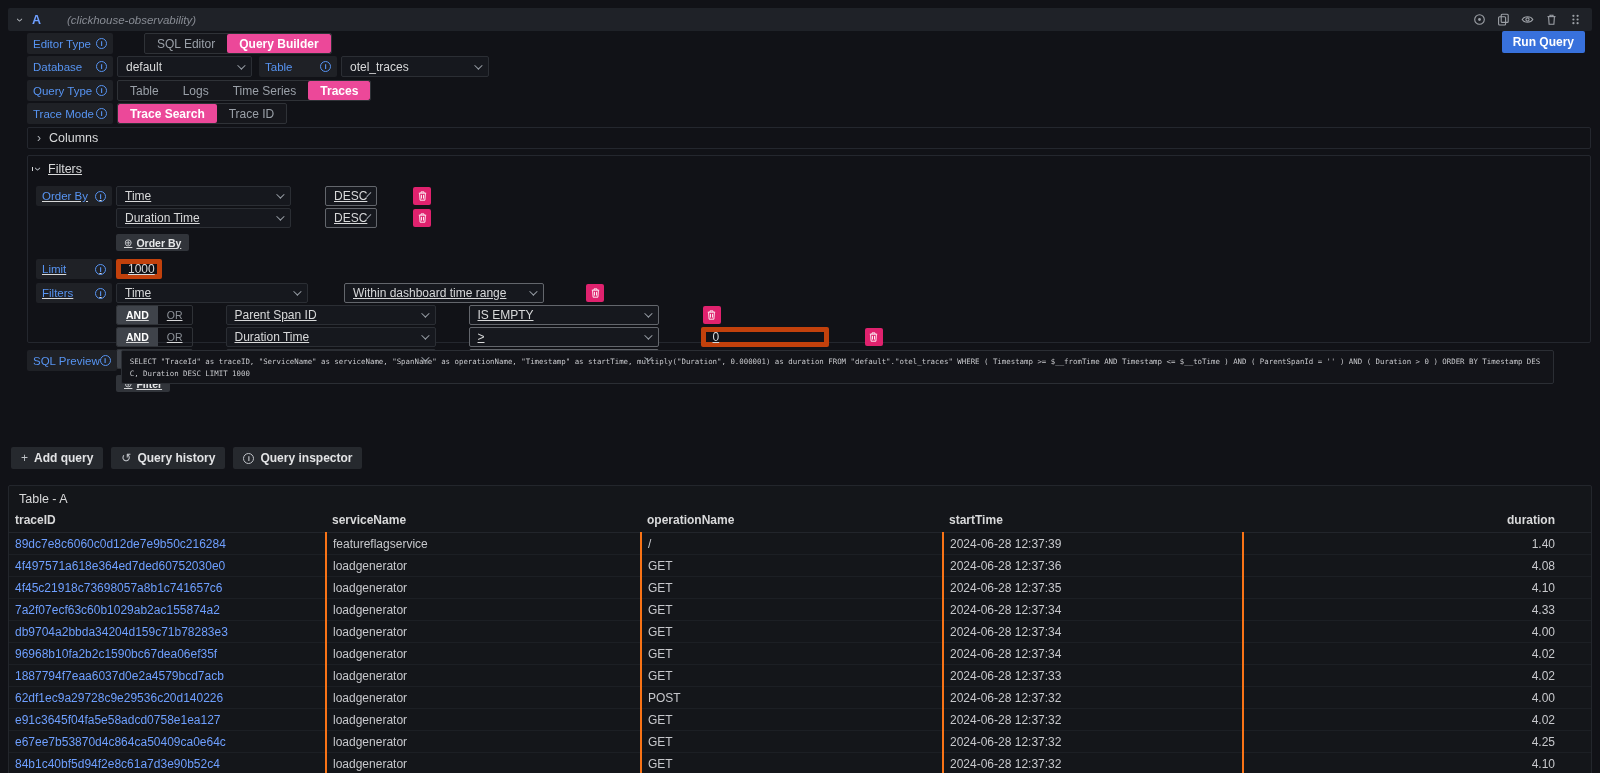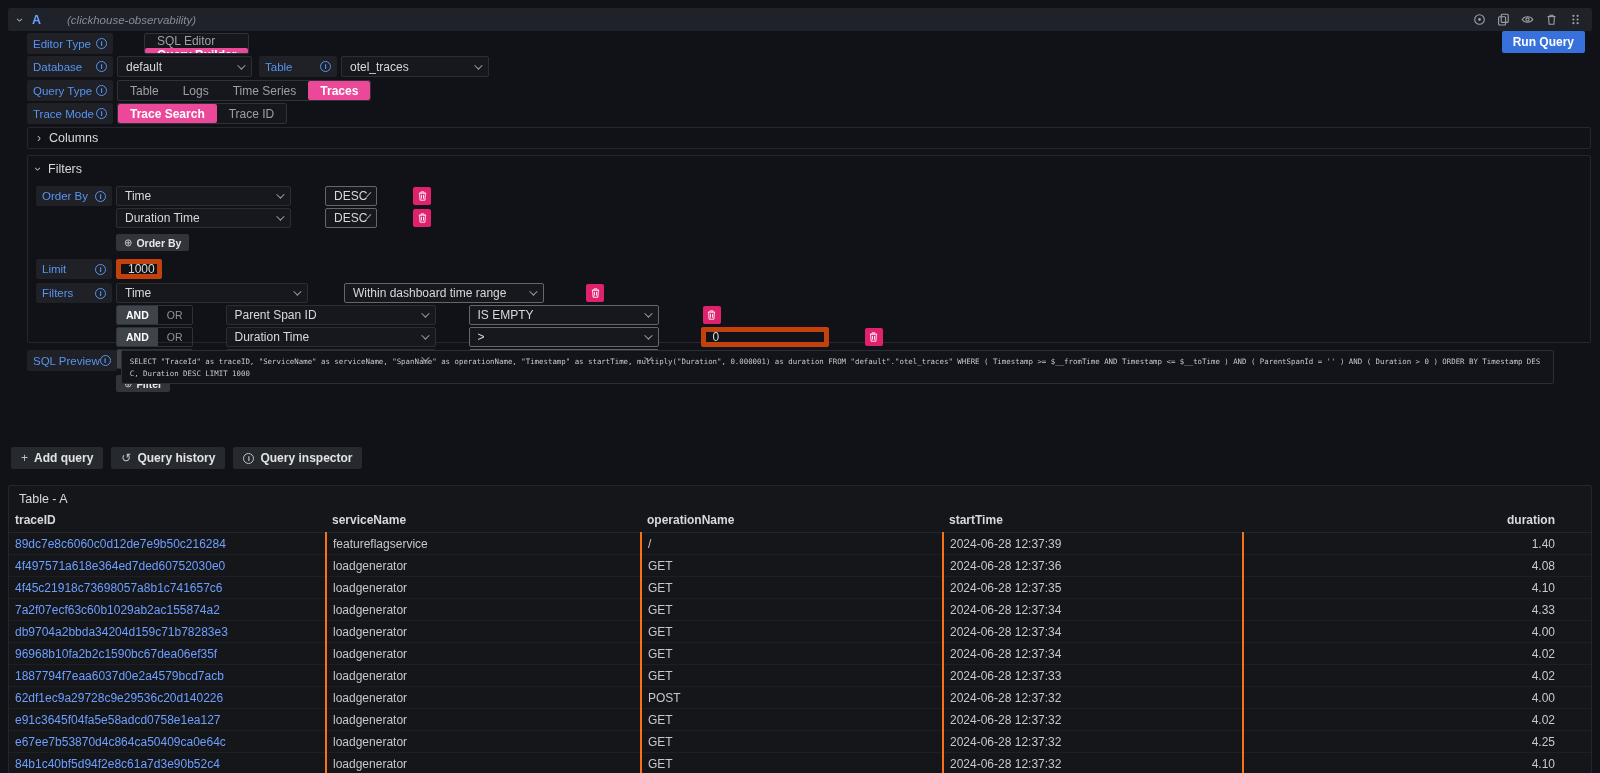--- a/index.html
+++ b/index.html
@@ -65,21 +65,21 @@
   .tin {
     background:#111217; border:5px solid #c2410c; border-radius:2px; height:21px;
     padding:0 7px; font-size:12px; color:#d8d9da; display:flex; align-items:center;
   }
 
   .box-panel { border:1px solid #24272e; border-radius:2px; }
   .sec-head { display:flex; align-items:center; gap:8px; font-size:12.5px; font-weight:500; color:#d8d9da; cursor:pointer; }
   .sec-chev { color:#aeb2b8; font-size:12px; line-height:1; display:inline-block; }
   .sec-chev.open { transform:rotate(90deg); }
   .columns-panel { height:22px; display:flex; align-items:center; padding:0 9px; }
-  .filters-panel { height:188px; padding:6px 8px 20px 8px; }
+  .filters-panel { height:188px; padding:6px 8px 20px 8px;text-decoration:underline; }
 
   .fgrid { display:flex; margin-top:10px; }
   .fgrid .fchip { flex:0 0 76px; margin-right:4px; align-self:flex-start; height:20px; }
   .fstack { display:flex; flex-direction:column; }
   .f-row { display:flex; align-items:center; height:20px; margin-bottom:2px;gap:28px; }
   .f-row .sel, .f-row .tin, .f-row .seg-group { height:20px; }
   .w175{width:175px;} .w52{width:52px;} .w192{width:192px;} .w200{width:200px;}
   .w210{width:210px;} .w190{width:190px;} .w128{width:128px;} .w46{width:46px;}
   .gap6{margin-left:6px;} .gap8{margin-left:8px;} .gap14{margin-left:14px;} .gap16{margin-left:16px;} .gap5{margin-left:5px;}
 
@@ -190,21 +190,21 @@
 
   <button class="run-query">Run Query</button>
 
   <div class="editor-body">
 
     <div class="e-row h21 mb2">
       <span class="chip">
         <span class="lbl">Editor Type</span>
         <span class="info-i">i</span>
       </span>
-      <span class="seg-group" style="margin-left:27px;flex-direction:column;">
+      <span class="seg-group" style="margin-left:27px;">
         <span class="seg">SQL Editor</span>
         <span class="seg active">Query Builder</span>
       </span>
     </div>
 
     <div class="e-row h21 mb3">
       <span class="chip">
         <span class="lbl">Database</span>
         <span class="info-i">i</span>
       </span>

